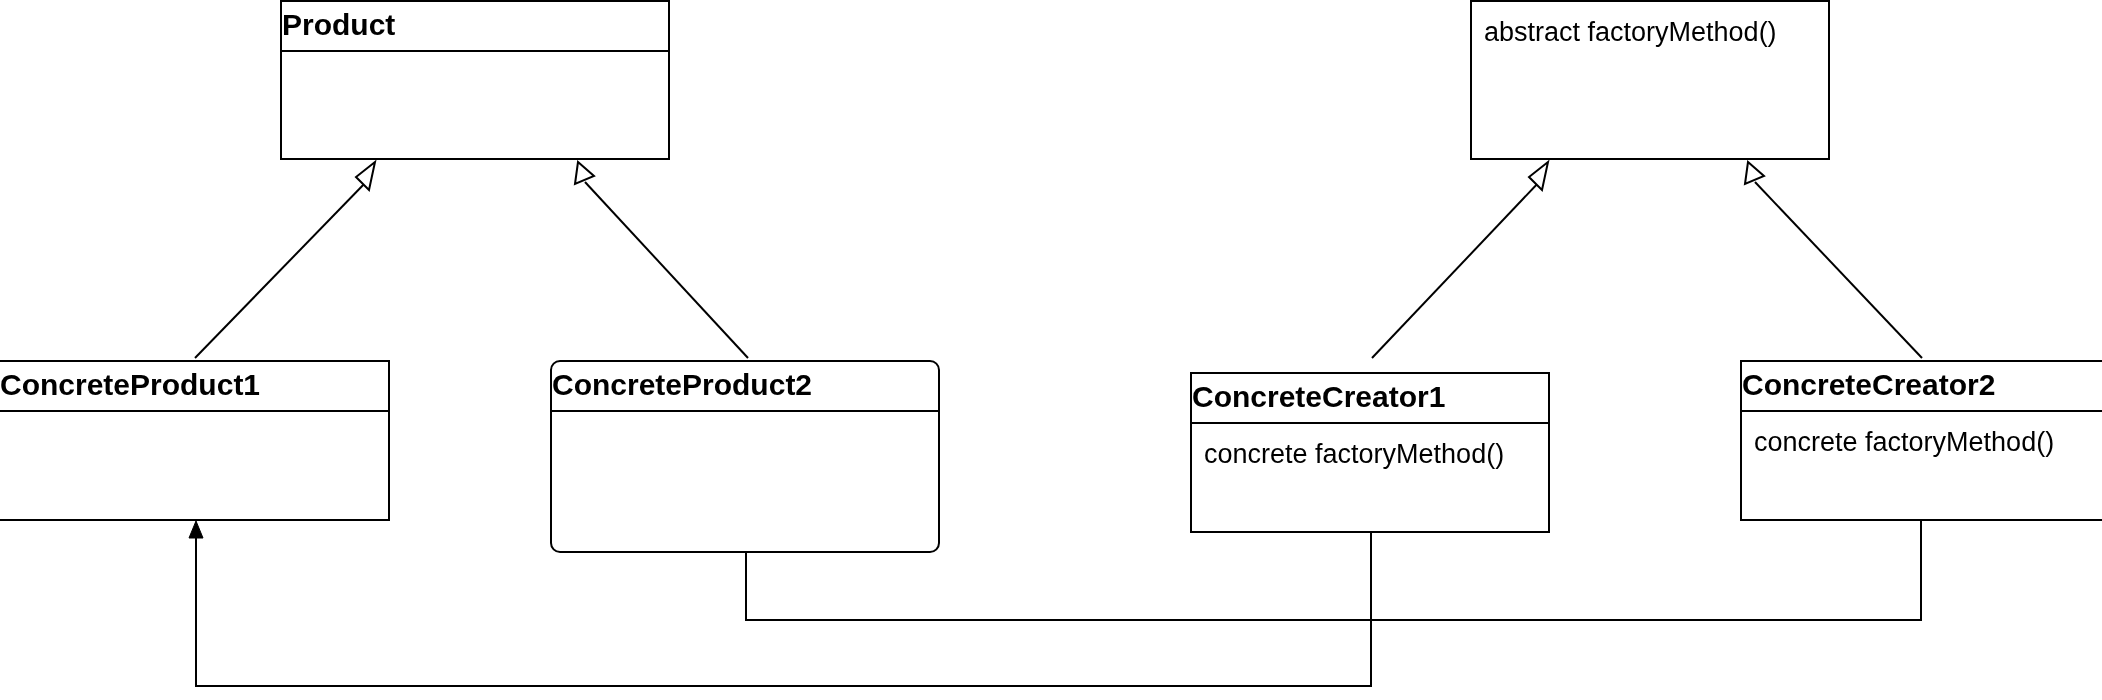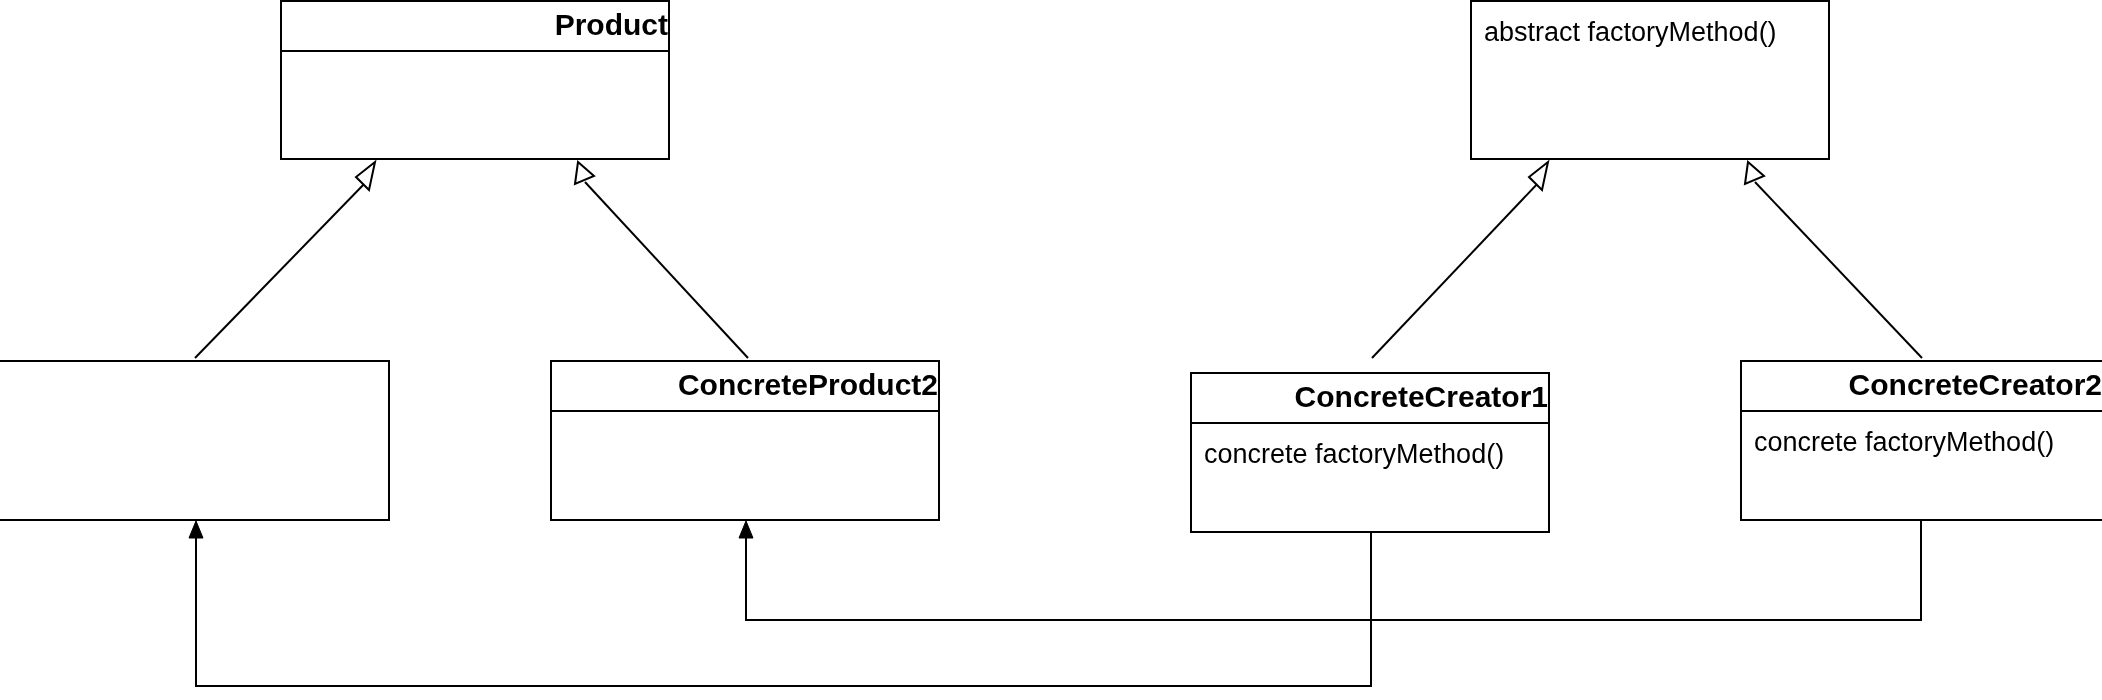--- a/index.html
+++ b/index.html
@@ -30,21 +30,21 @@
     box-sizing: border-box;
     border: 2px solid #000000;
     background: #ffffff;
     display: flex;
     flex-direction: column;
     z-index: 2;
   }
   .uml-name-compartment {
     box-sizing: border-box;
     border-bottom: 2px solid #000000;
-    text-align: right;
+    text-align: left;
     font-weight: bold;
     font-size: 30px;
     line-height: 46px;
     height: 50px;
     color: #000000;
     white-space: nowrap;
     overflow: hidden;
   }
   .uml-members-compartment {
     box-sizing: border-box;
@@ -107,24 +107,25 @@
     <div class="uml-members-compartment is-empty"></div>
   </div>
 
   <div class="uml-class" style="left:1470px; top:0px; width:360px; height:160px;">
     <div class="uml-members-compartment">
       <span class="member-row">abstract factoryMethod()</span>
     </div>
   </div>
 
   <div class="uml-class" style="left:-2px; top:360px; width:392px; height:161px;">
+    <div class="uml-name-compartment">ConcreteProduct1</div>
     <div class="uml-members-compartment is-empty"></div>
   </div>
 
-  <div class="uml-class" style="left:550px; top:360px; width:390px; height:161px;">
+  <div class="uml-class" style="left:550px; top:360px; width:390px; height:193px;border-radius:10px;">
     <div class="uml-name-compartment">ConcreteProduct2</div>
     <div class="uml-members-compartment is-empty"></div>
   </div>
 
   <div class="uml-class" style="left:1190px; top:372px; width:360px; height:161px;">
     <div class="uml-name-compartment">ConcreteCreator1</div>
     <div class="uml-members-compartment">
       <span class="member-row">concrete factoryMethod()</span>
     </div>
   </div>

